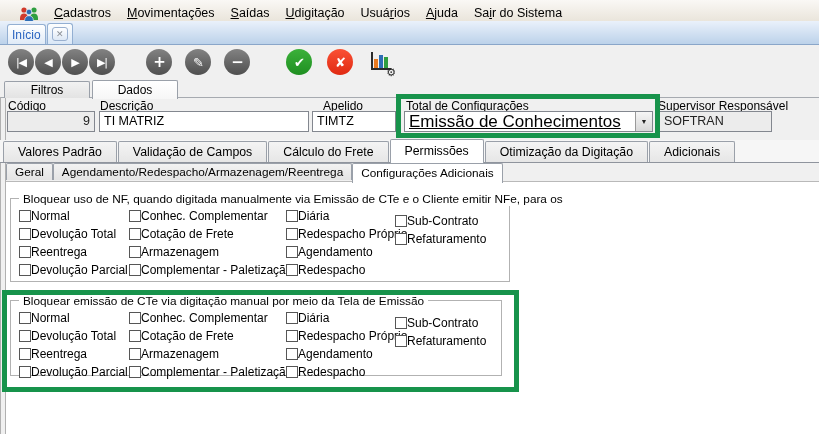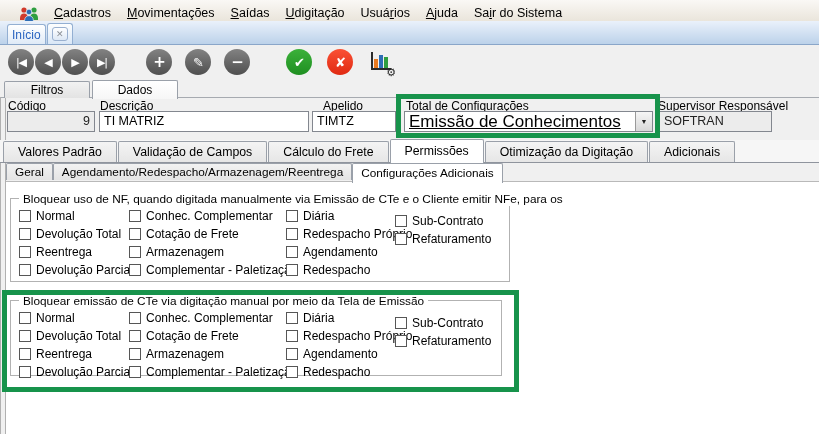--- a/index.html
+++ b/index.html
@@ -93,21 +93,21 @@
   
   .group-box { position:absolute; border:1px solid #b2b2b2; background:#fff; z-index:1; }
   #group0 { left:10px; top:198px; width:500px; height:84px; }
   #group1 { left:10px; top:300px; width:492px; height:76px; }
   .gb-title { position:absolute; top:-7px; left:8px; background:#fff; padding:0 4px;
               font-size:11.8px; white-space:nowrap; }
   .gb-cols { position:absolute; left:8px; top:8px; right:2px; display:flex; }
   .gb-col  { display:flex; flex-direction:column; }
   .gb-col.c0 { width:110px; } .gb-col.c1 { width:157px; } .gb-col.c2 { width:109px; }
   .gb-col.c3 { flex:1; padding-top:5px; }
-  .cb-item { display:flex; align-items:center; height:18px; gap:5px; cursor:pointer; }
+  .cb-item { display:flex; align-items:center; height:18px; cursor:pointer; }
   .cb { width:12px; height:12px; border:1px solid #565656; background:#fff; flex:none; }
   .cb-label { font-size:12px; white-space:nowrap; }
 
   
   .hl-box { position:absolute; border:5px solid #17934b; pointer-events:none; z-index:20; }
   #hl1 { left:396px; top:94px;  width:264px; height:44px; }
   #hl2 { left:2px;   top:290px; width:517px; height:102px; }
 
   
   .vline { position:absolute; top:97px; bottom:0; width:1px; background:#b0b0b0; }

